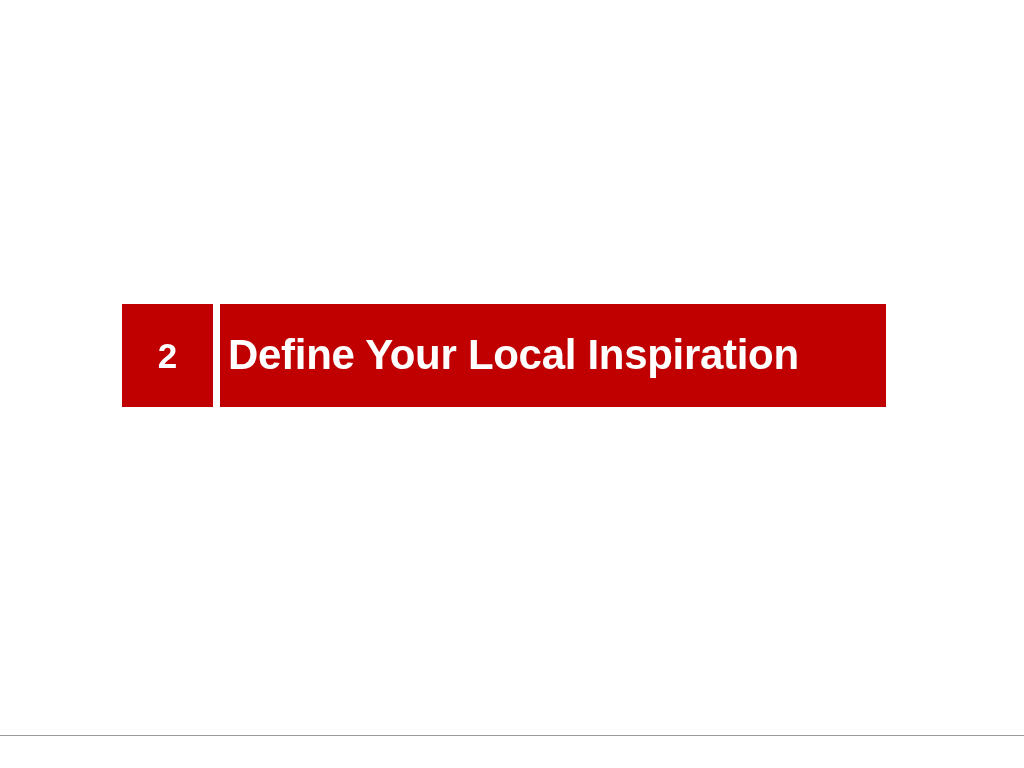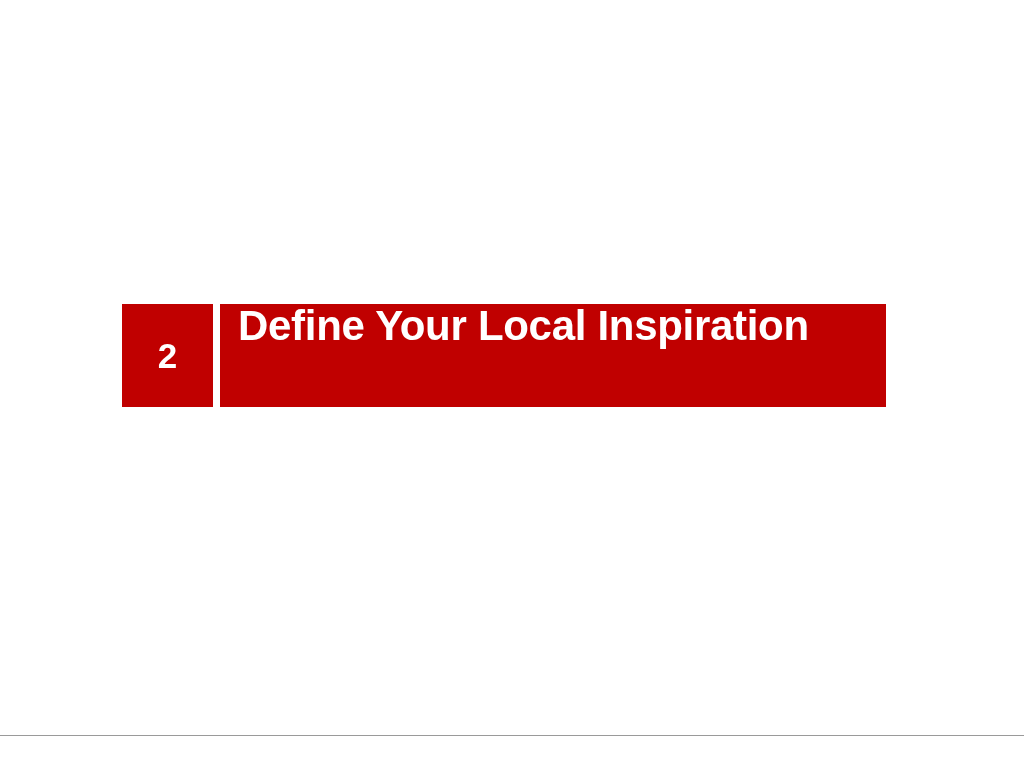--- a/index.html
+++ b/index.html
@@ -55,22 +55,23 @@
 
   .section-gap {
     width: 7px;
     background: #FFFFFF;
   }
 
   .section-title-box {
     flex: 1 1 auto;
     background: #C00000;
     display: flex;
+    align-items: center;
     box-sizing: border-box;
-    padding-left: 18px;
+    padding-left: 8px;
     overflow: hidden;
   }
 
   .section-title {
     color: #FFFFFF;
     font-family: "Liberation Sans", sans-serif;
     font-size: 42px;
     font-weight: bold;
     line-height: 1.05;
     letter-spacing: -0.3px;

